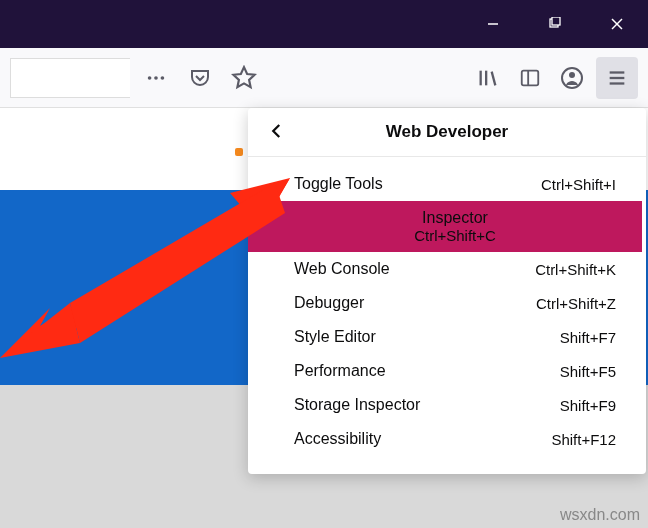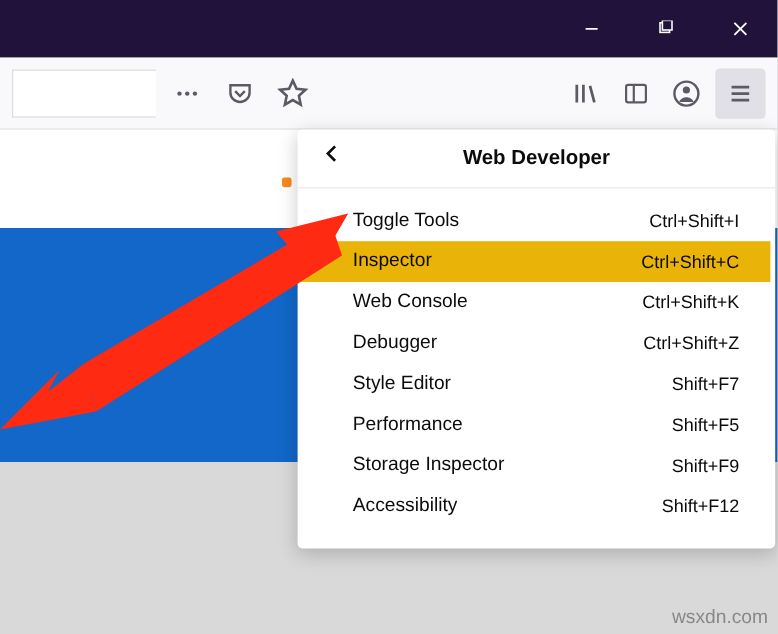--- a/index.html
+++ b/index.html
@@ -112,21 +112,21 @@
       top: 0;
       right: 2px;
       width: 398px;
       background: #fff;
       box-shadow: 0 4px 16px rgba(0,0,0,0.2);
       border-radius: 4px;
       z-index: 10;
     }
     .dropdown-header {
       display: flex;
-      align-items: flex-end;
+      align-items: flex-start;
       padding: 14px 16px;
       border-bottom: 1px solid #e8e8e8;
       position: relative;
     }
     .back-chevron {
       position: absolute;
       left: 20px;
     }
     .dropdown-title {
       flex: 1;
@@ -140,21 +140,22 @@
     }
     .menu-item {
       display: flex;
       justify-content: space-between;
       align-items: center;
       padding: 8px 26px 8px 46px;
       font-size: 16px;
       color: #0c0c0d;
     }
     .menu-item.highlight {
-      background: #eab308;
+      background: #be185d;
+      flex-direction: column;
     }
     .shortcut {
       color: #0c0c0d;
       font-size: 15px;
     }
     .arrow-annotation {
       position: absolute;
       z-index: 20;
       pointer-events: none;
     }

